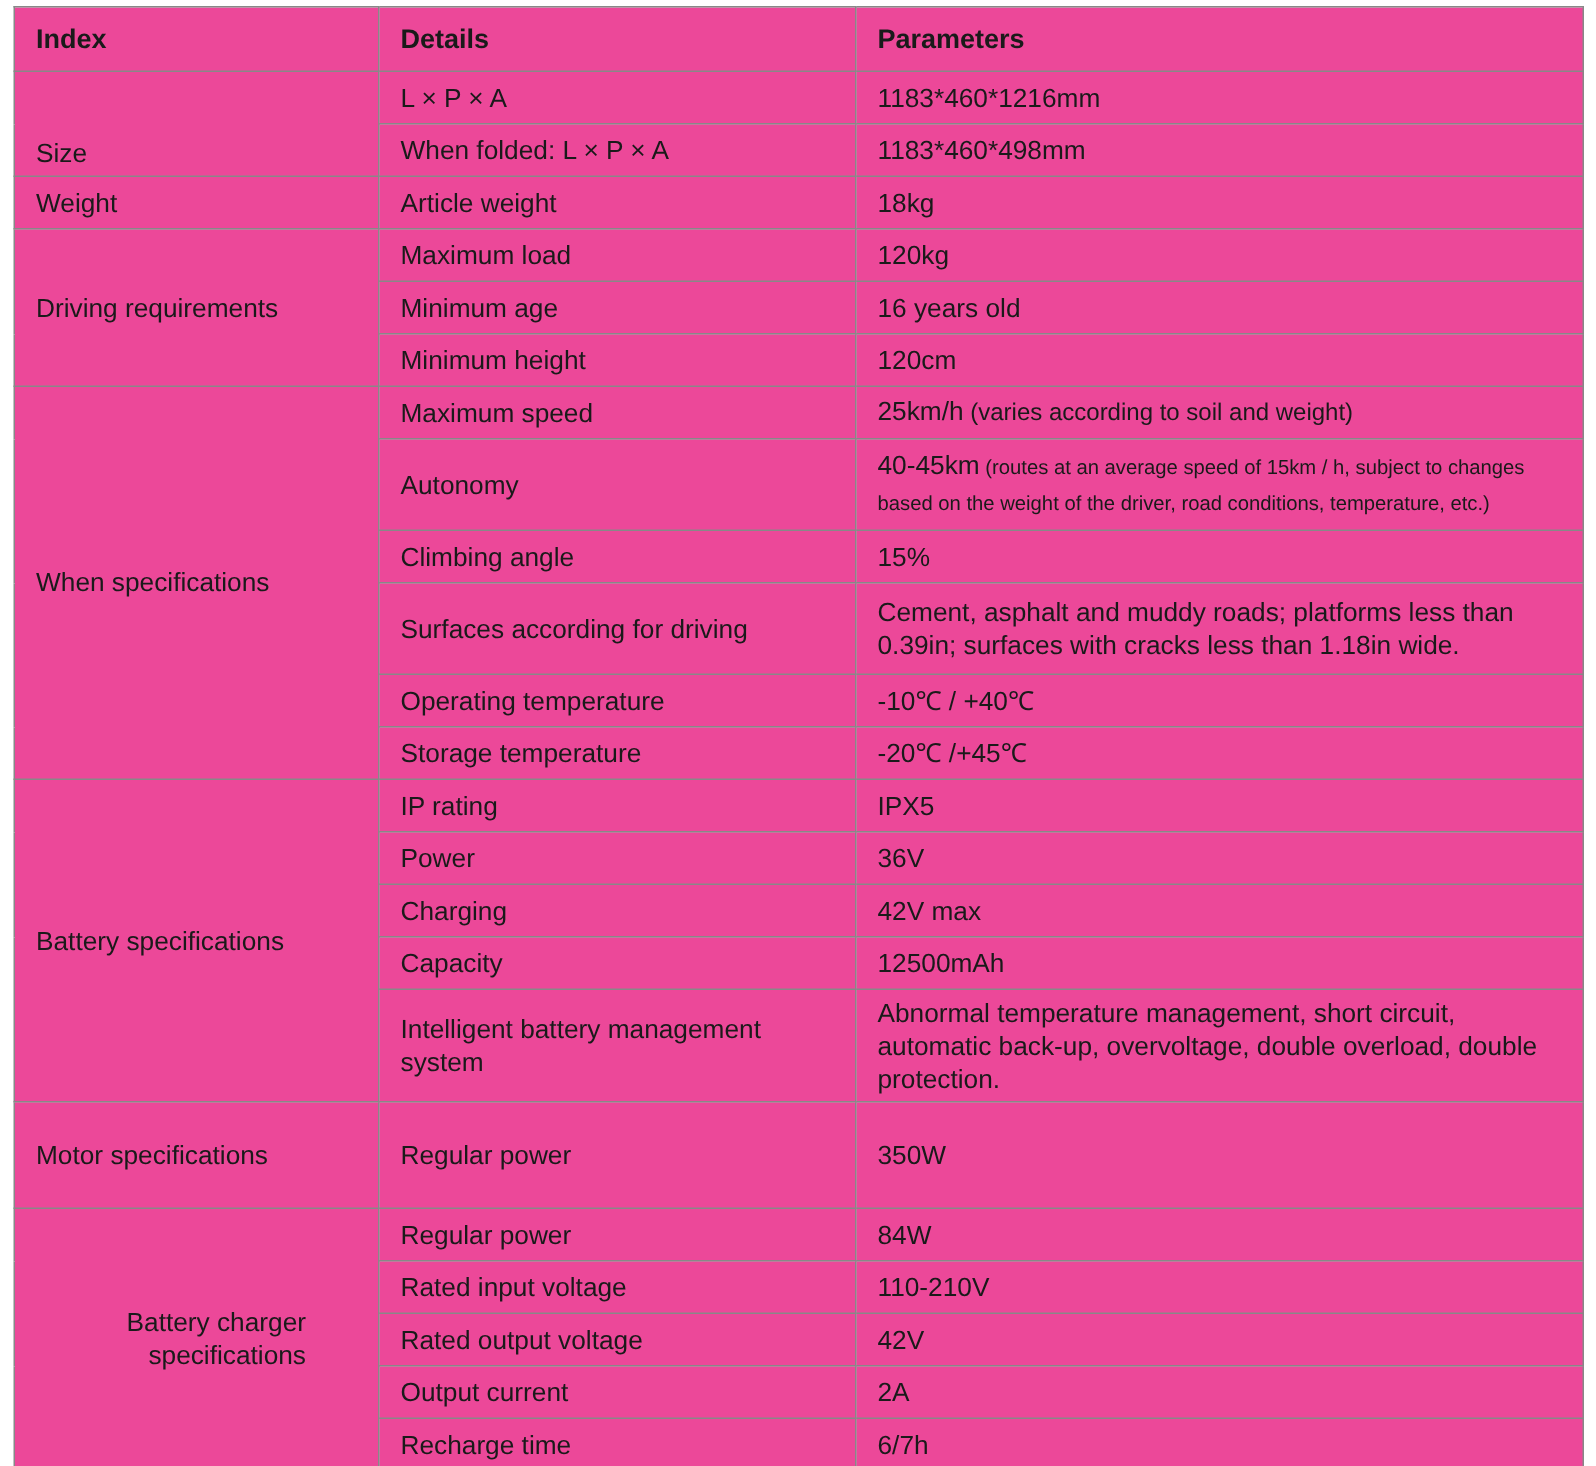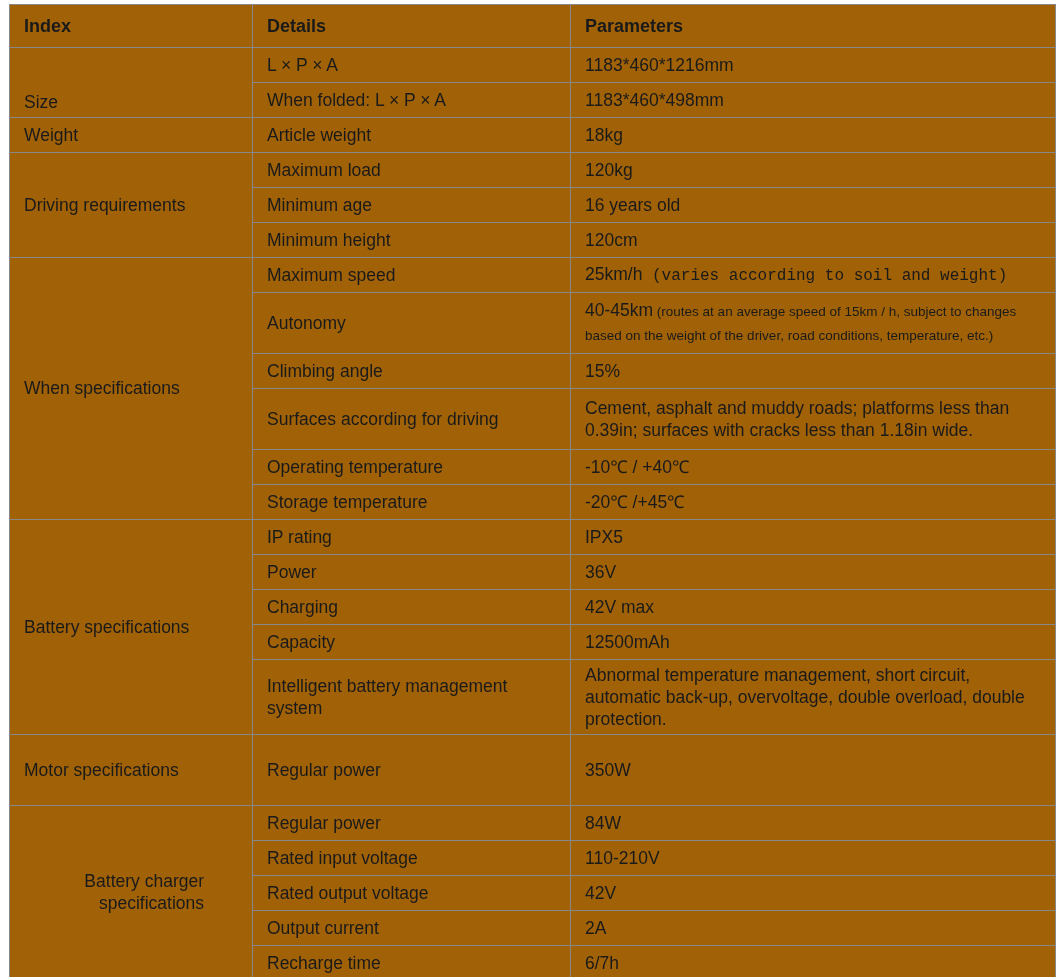--- a/index.html
+++ b/index.html
@@ -35,21 +35,21 @@
 
   table.spec-table th,
   table.spec-table td {
     border: 1px solid #888888;
     vertical-align: middle;
     text-align: left;
     padding: 4px 12px 4px 14px;
     font-size: 17.5px;
     line-height: 1.26;
     color: #1a1a1a;
-    background: #a16207;
+    background: #ec4899;
   }
 
   
   table.spec-table {
     border: 1px solid #5a5a5a;
   }
 
   table.spec-table thead th {
     font-weight: bold;
     font-size: 18px;
@@ -82,21 +82,20 @@
   tr.r-std > td { height: 26px; margin-left: 15px; }
   tr.r-tall > td { height: 52px; }
 
   
   .note-sm {
     font-size: 13.5px;
     line-height: 1.62;
   }
   .note-md {
     font-size: 16px;
-    font-family: Liberation Mono, monospace;
   }
 
   .multi {
     line-height: 1.25;
     text-align: right;
   }
 </style>
 </head>
 <body>
 

